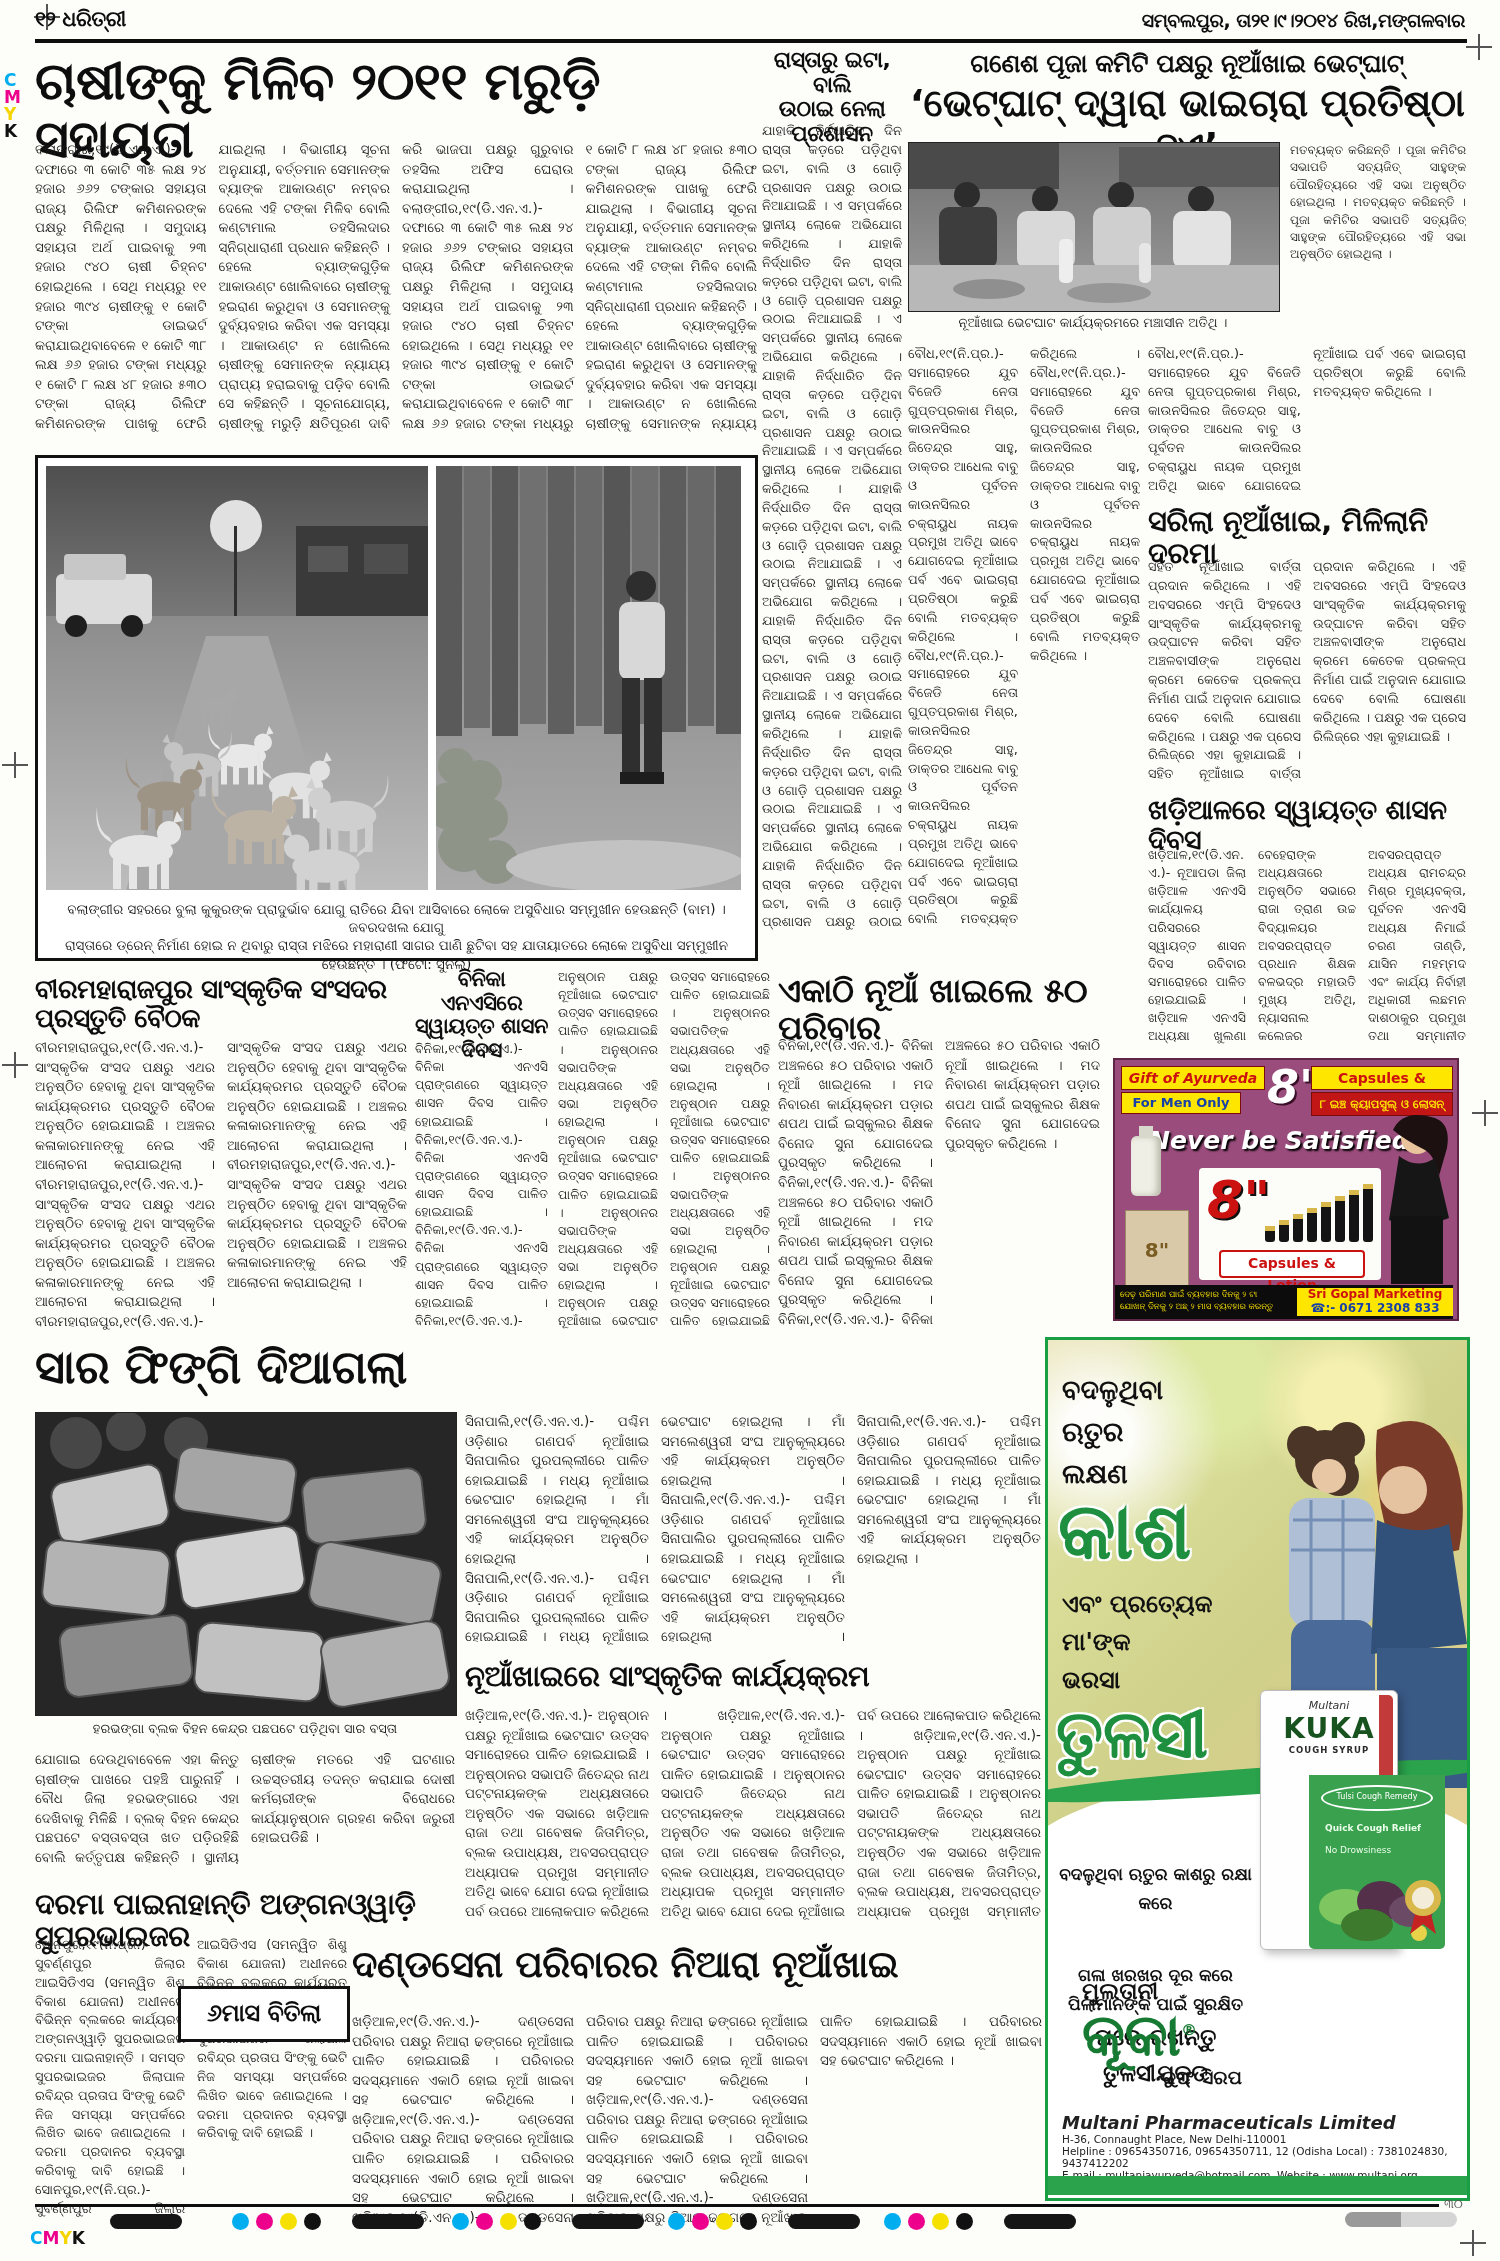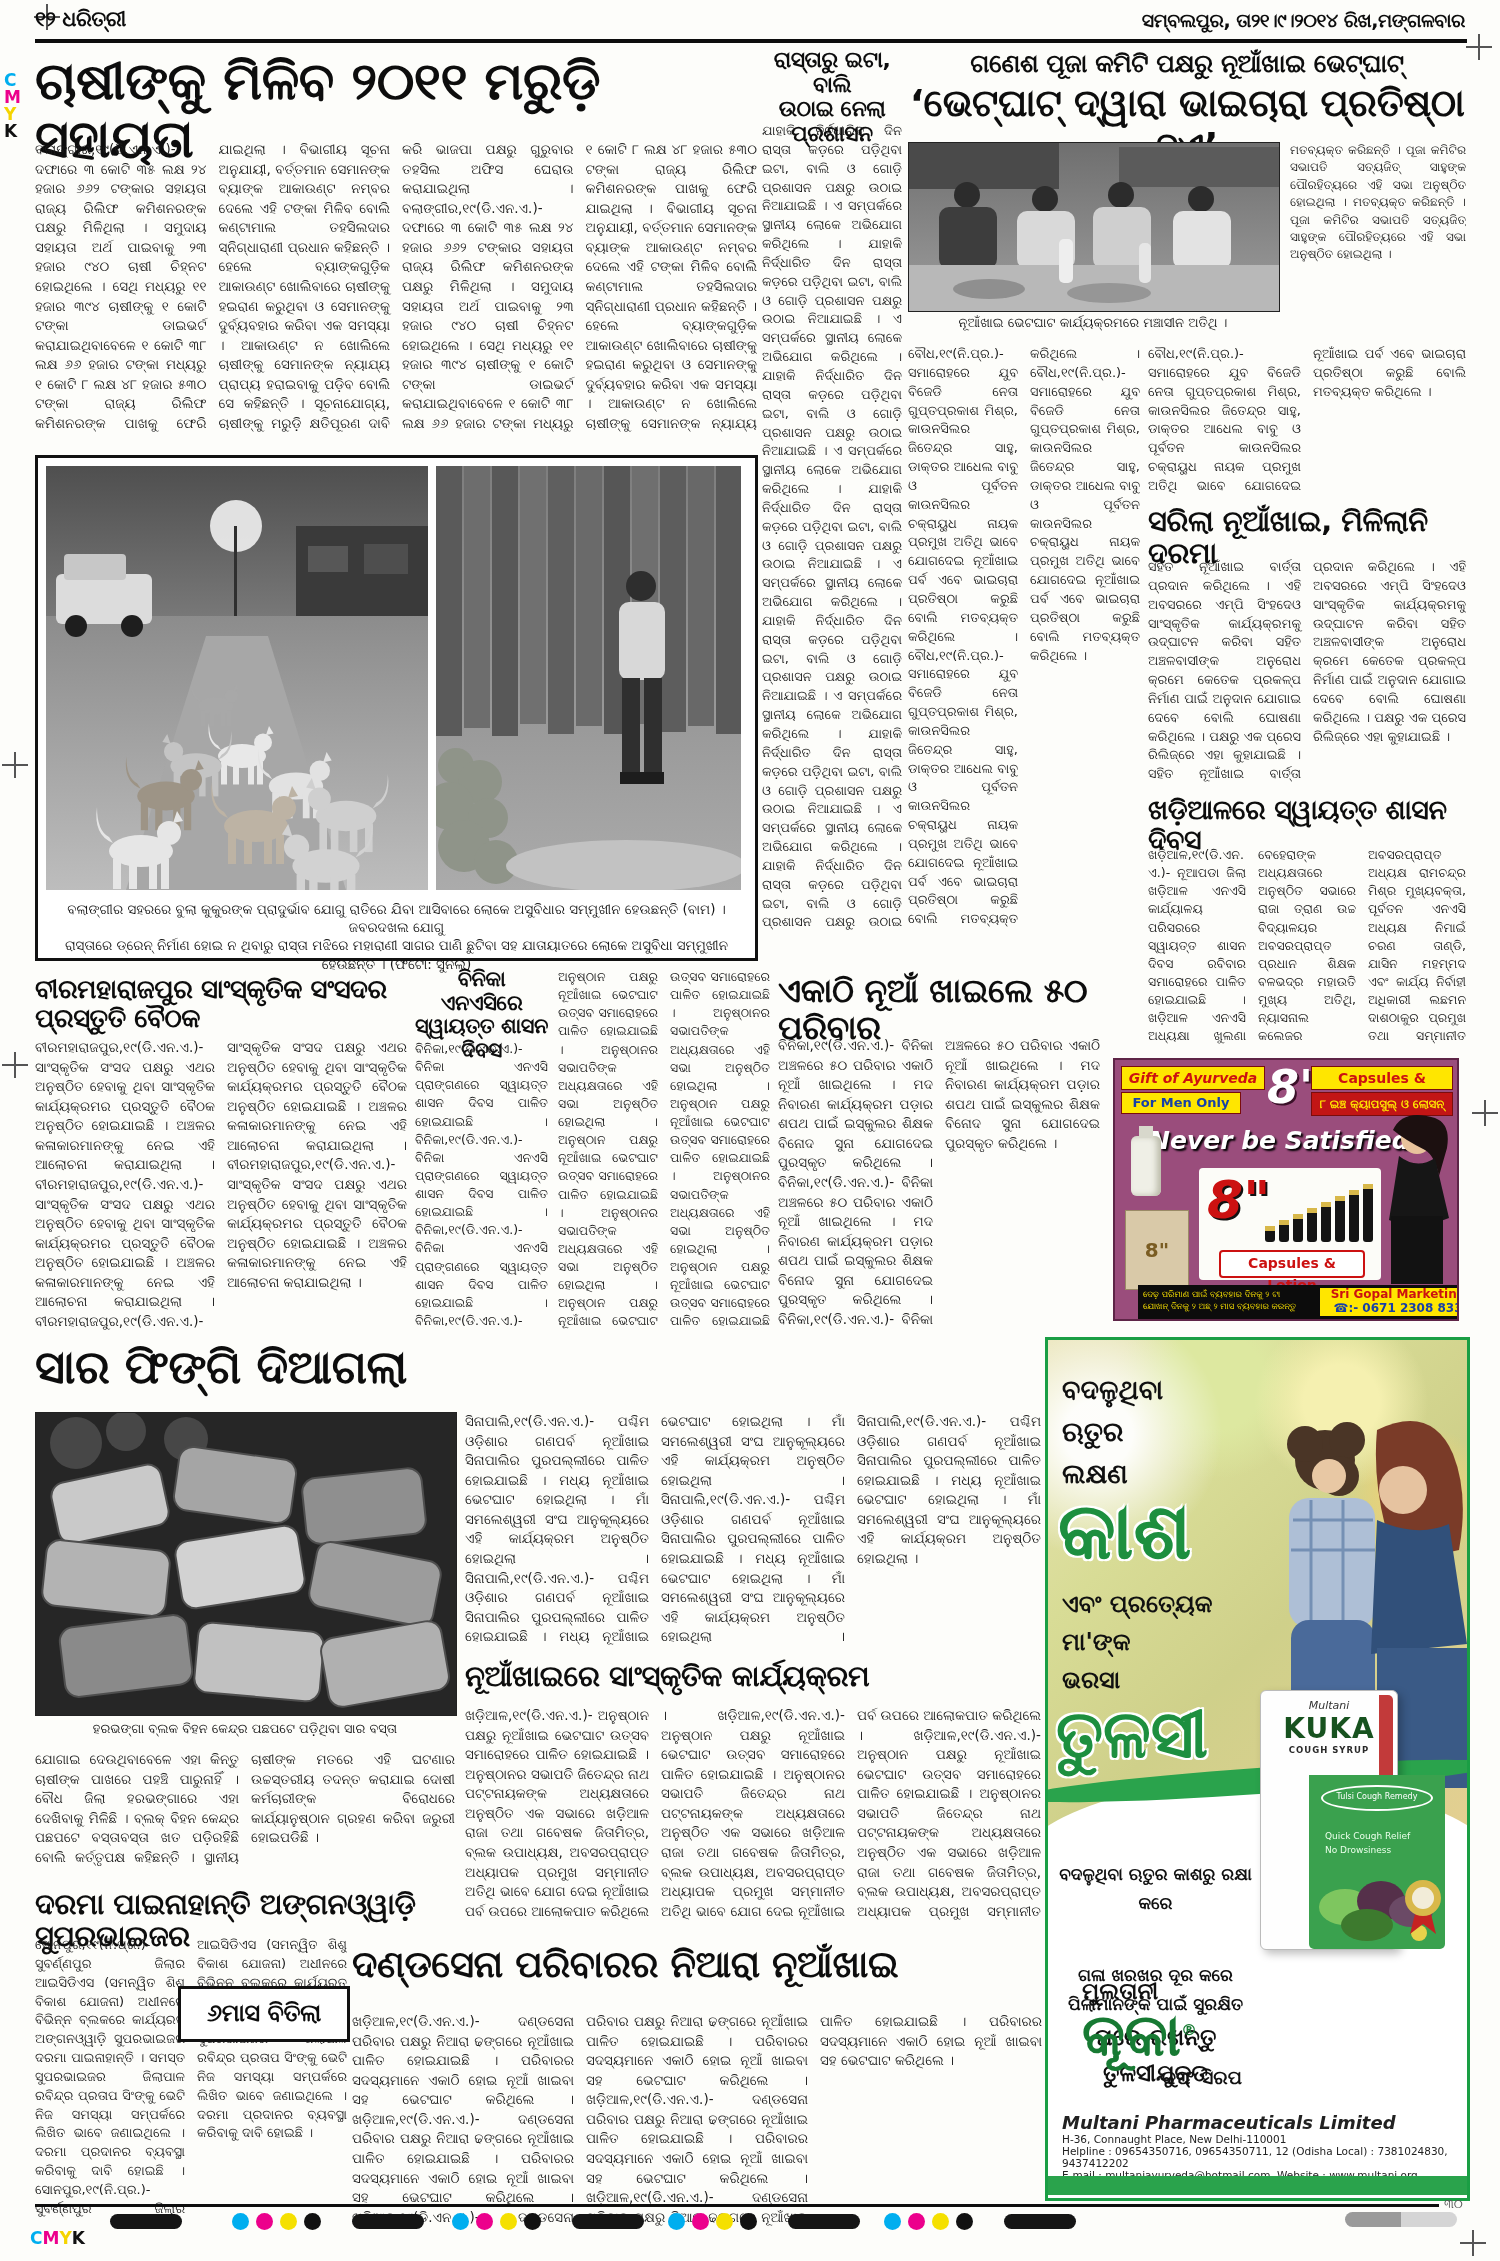--- a/index.html
+++ b/index.html
@@ -266,21 +266,21 @@
       <div class="abs center" style="left:20px;top:82px;width:142px;height:24px;border:2px solid #cc1111;border-radius:4px;color:#cc1111;font-weight:bold;font-size:14px;line-height:22px;background:#fff;">Capsules &amp; Lotion</div>
     </div>
 
     <svg class="abs" style="left:258px;top:52px;" width="82" height="172" viewBox="0 0 82 172">
       <circle cx="44" cy="26" r="16" fill="#e8c39c"></circle>
       <path d="M20,18 q10,-22 42,-12 q16,6 12,30 l-8,28 q-4,-20 -14,-26 q-20,-10 -32,-20z" fill="#1c1010"></path>
       <path d="M26,44 q18,14 36,2 l14,60 q-34,14 -60,2 z" fill="#161616"></path>
       <rect x="18" y="104" width="52" height="68" fill="#121212"></rect>
     </svg>
 
-    <div class="abs" style="left:0;top:225px;width:338px;height:34px;background:#0c0c0c;margin-left:23px;">
+    <div class="abs" style="left:0;top:225px;width:338px;height:34px;background:#0c0c0c;">
       <div class="abs" style="left:5px;top:4px;width:172px;color:#ffe600;font-size:8.5px;line-height:1.4;">
         <div>ଦେଢ଼ ପରିମାଣ ପାଇଁ ବ୍ୟବହାର ଦିନକୁ ୨ ଟା</div>
         <div>ଯୋଖନ୍ ଦିନକୁ ୨ ଅଛ୍ ୨ ମାସ ବ୍ୟବହାର କରନ୍ତୁ</div>
       </div>
       <div class="abs" style="left:182px;top:3px;width:156px;height:28px;background:#ffe600;text-align:center;">
         <div style="font-size:12px;font-weight:bold;color:#cc1111;line-height:13px;">Sri Gopal Marketing</div>
         <div style="font-size:12px;font-weight:bold;color:#1740a8;line-height:14px;"><span>☎</span><span>:- 0671 2308 833</span></div>
       </div>
     </div>
   </div>
@@ -368,21 +368,21 @@
     </div>
 
     <div class="abs" style="left:212px;top:350px;width:136px;height:258px;background:#fefefe;border:1px solid #bbb;border-radius:6px;box-shadow:4px 4px 8px rgba(0,0,0,.25);">
       <div class="abs" style="left:0;top:0;width:100%;text-align:center;">
         <div style="font-size:11px;font-style:italic;color:#333;margin-top:8px;">Multani</div>
         <div style="font-size:28px;font-weight:bold;color:#17521f;letter-spacing:1px;">KUKA</div>
         <div style="font-size:8.5px;font-weight:bold;color:#2a2a2a;letter-spacing:1px;">COUGH SYRUP</div>
       </div>
       <div class="abs" style="left:0;top:84px;width:100%;height:174px;background:#3aa14e;border-radius:0 0 5px 5px;margin-left:48px;">
         <div class="abs center" style="left:12px;top:10px;width:108px;height:22px;border:2px solid #fff;border-radius:50%;color:#fff;font-size:8px;line-height:19px;">Tulsi Cough Remedy</div>
-        <div class="abs" style="left:16px;top:56px;color:#eaffea;font-size:9px;">Quick Cough Relief</div>
+        <div class="abs" style="left:16px;top:48px;color:#eaffea;font-size:9px;font-weight:bold;">Quick Cough Relief</div>
         <div class="abs" style="left:16px;top:70px;color:#eaffea;font-size:9px;">No Drowsiness</div>
         <svg class="abs" style="left:6px;top:92px;" width="122" height="78" viewBox="0 0 122 78">
           <ellipse cx="30" cy="40" rx="26" ry="18" fill="#7ec65f"></ellipse>
           <ellipse cx="66" cy="34" rx="24" ry="20" fill="#55304a"></ellipse>
           <ellipse cx="96" cy="44" rx="22" ry="16" fill="#6b4a66"></ellipse>
           <ellipse cx="52" cy="58" rx="26" ry="16" fill="#3d7a2e"></ellipse>
           <circle cx="104" cy="66" r="8" fill="#e8d24a"></circle>
         </svg>
       </div>
       <div class="abs" style="left:118px;top:4px;width:14px;height:80px;background:#c23a3a;border-radius:0 5px 0 0;"></div>

